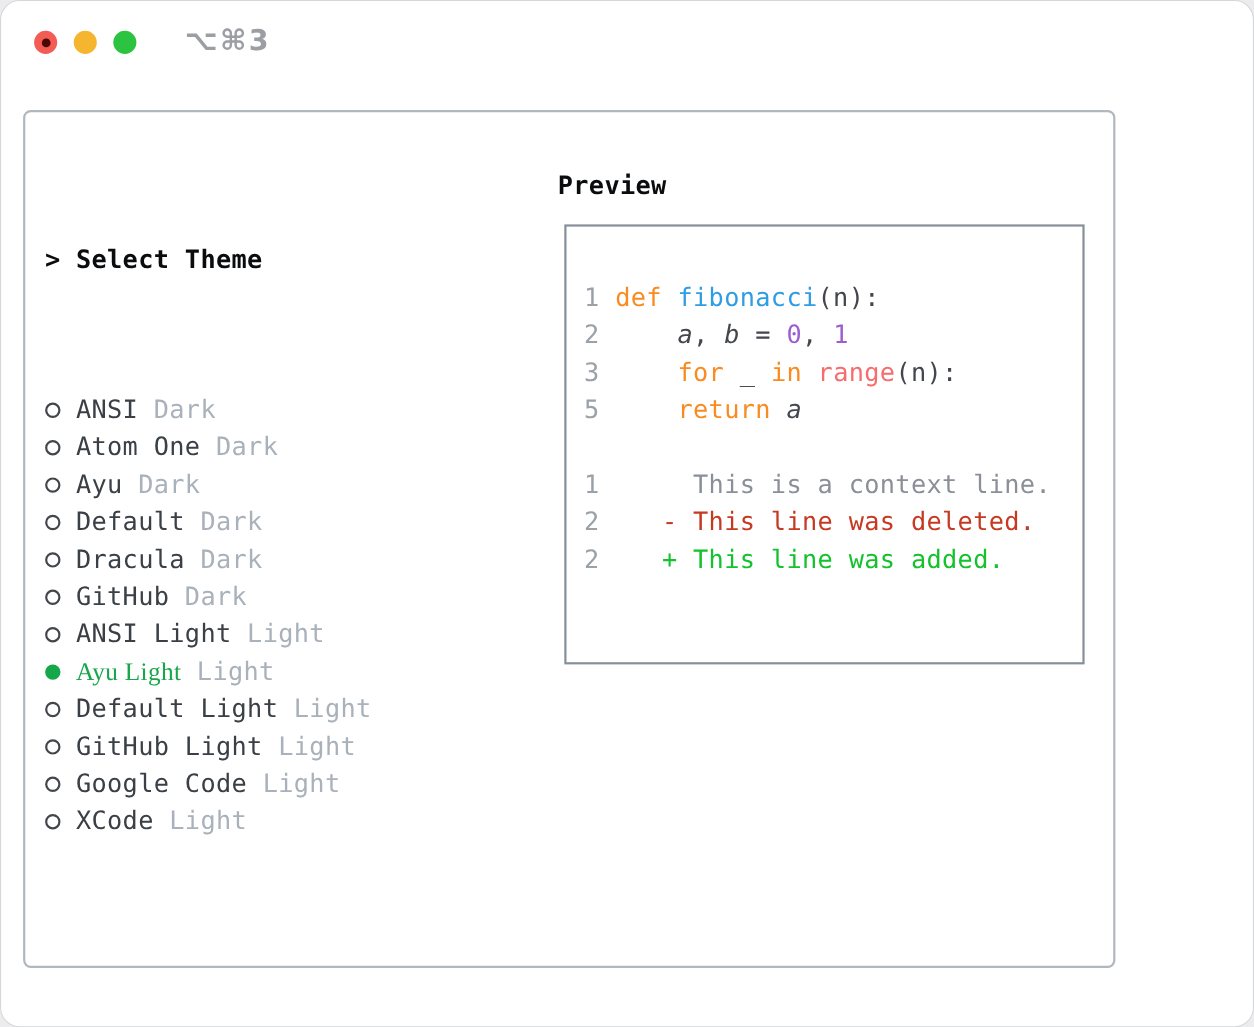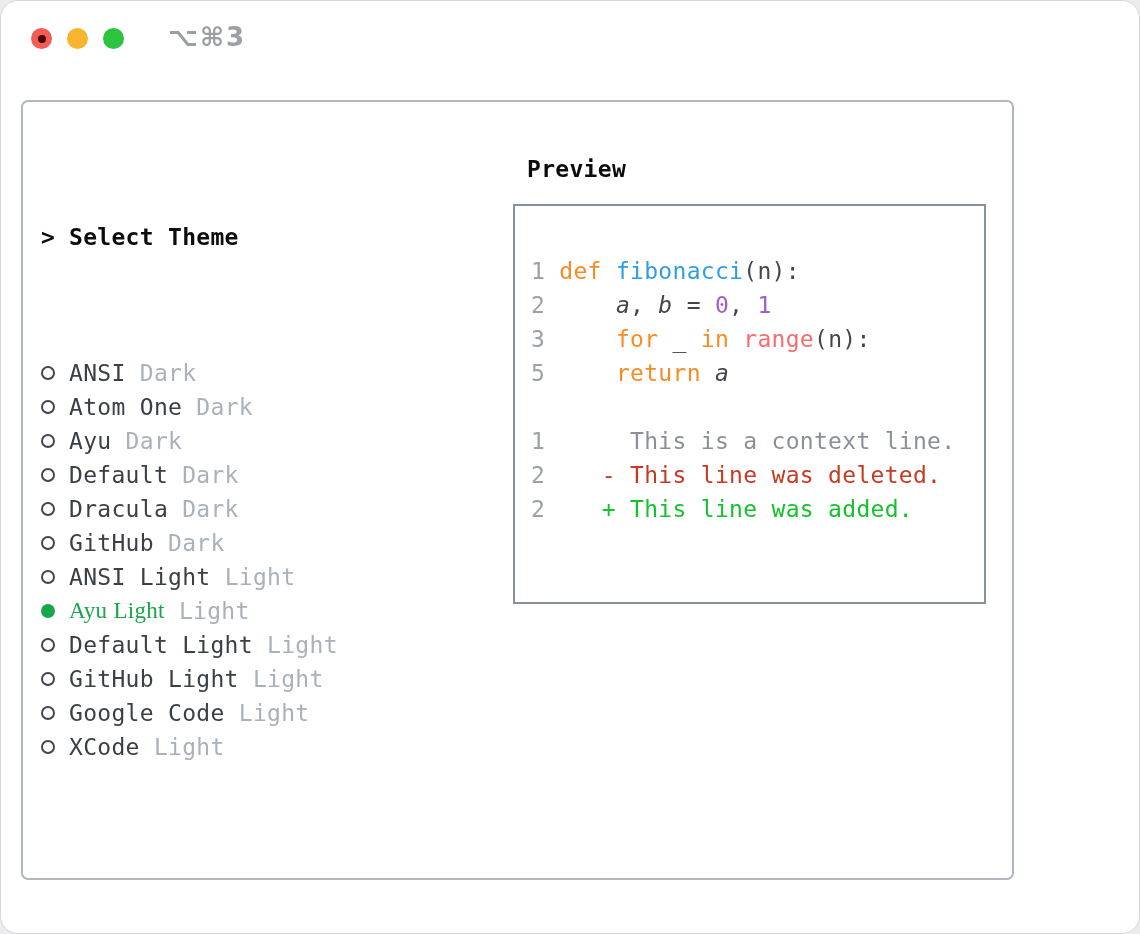--- a/index.html
+++ b/index.html
@@ -42,21 +42,21 @@
        border:2px solid var(--ring);box-sizing:border-box;}
   .dot.filled{background:var(--green);border-color:var(--green);}
   .hdr{font-weight:bold;color:var(--header_black);}
   .hdr .marker{color:var(--header_black);}
   .tname{color:var(--item_text);}
   .tname.selected{color:var(--green);font-family:Liberation Serif, serif;}
   .variant{color:var(--muted);}
   .spacer{height:34px;}
   
   .preview-header{
-    position:absolute;left:504px;top:50px;height:34px;line-height:34px;
+    position:absolute;left:484px;top:50px;height:34px;line-height:34px;
     font-size:23px;font-weight:bold;letter-spacing:0.3px;color:var(--header_black);
   }
   .preview-box{
     position:absolute;left:490px;top:102px;width:473px;height:400px;
     border:2px solid var(--preview_border);box-sizing:border-box;
     padding:48px 0 0 16px;overflow:hidden;background:#fff;
   }
   .pline{height:34px;line-height:34px;font-size:23px;letter-spacing:0.3px;white-space:pre;}
   .ln{color:var(--line_number);}
   .c-keyword{color:var(--keyword);}

